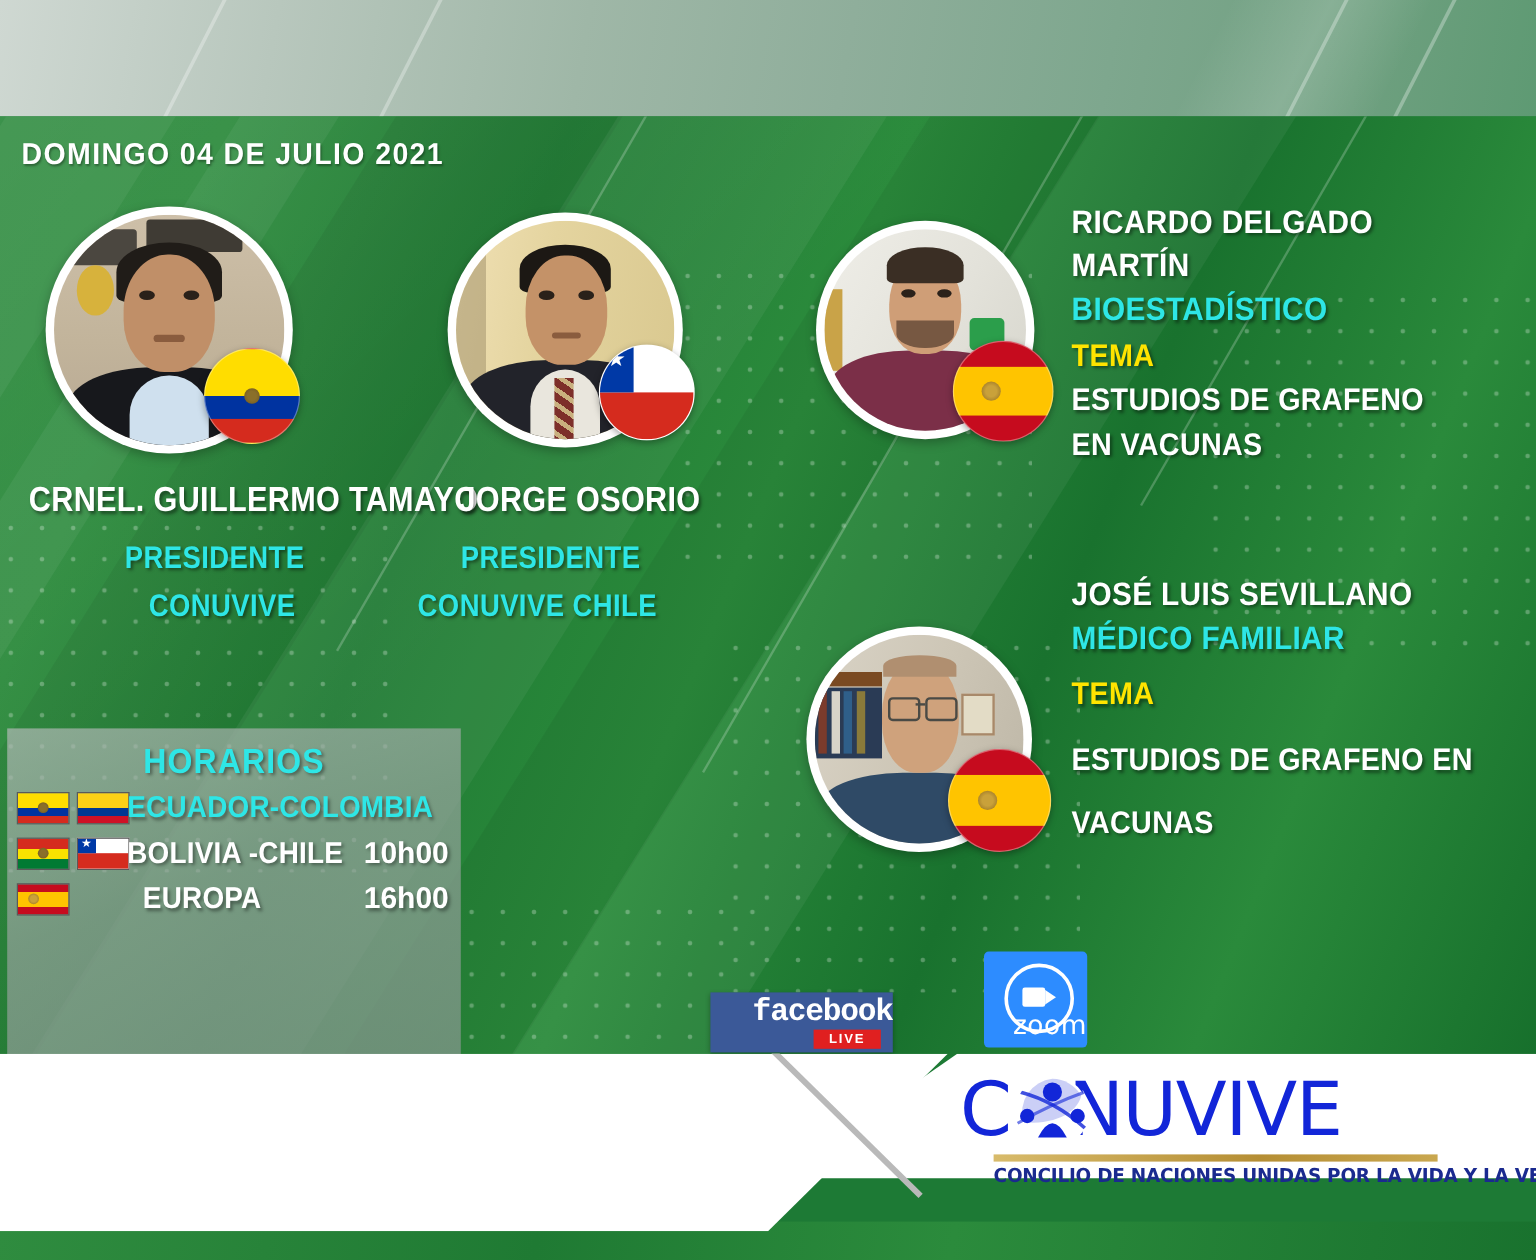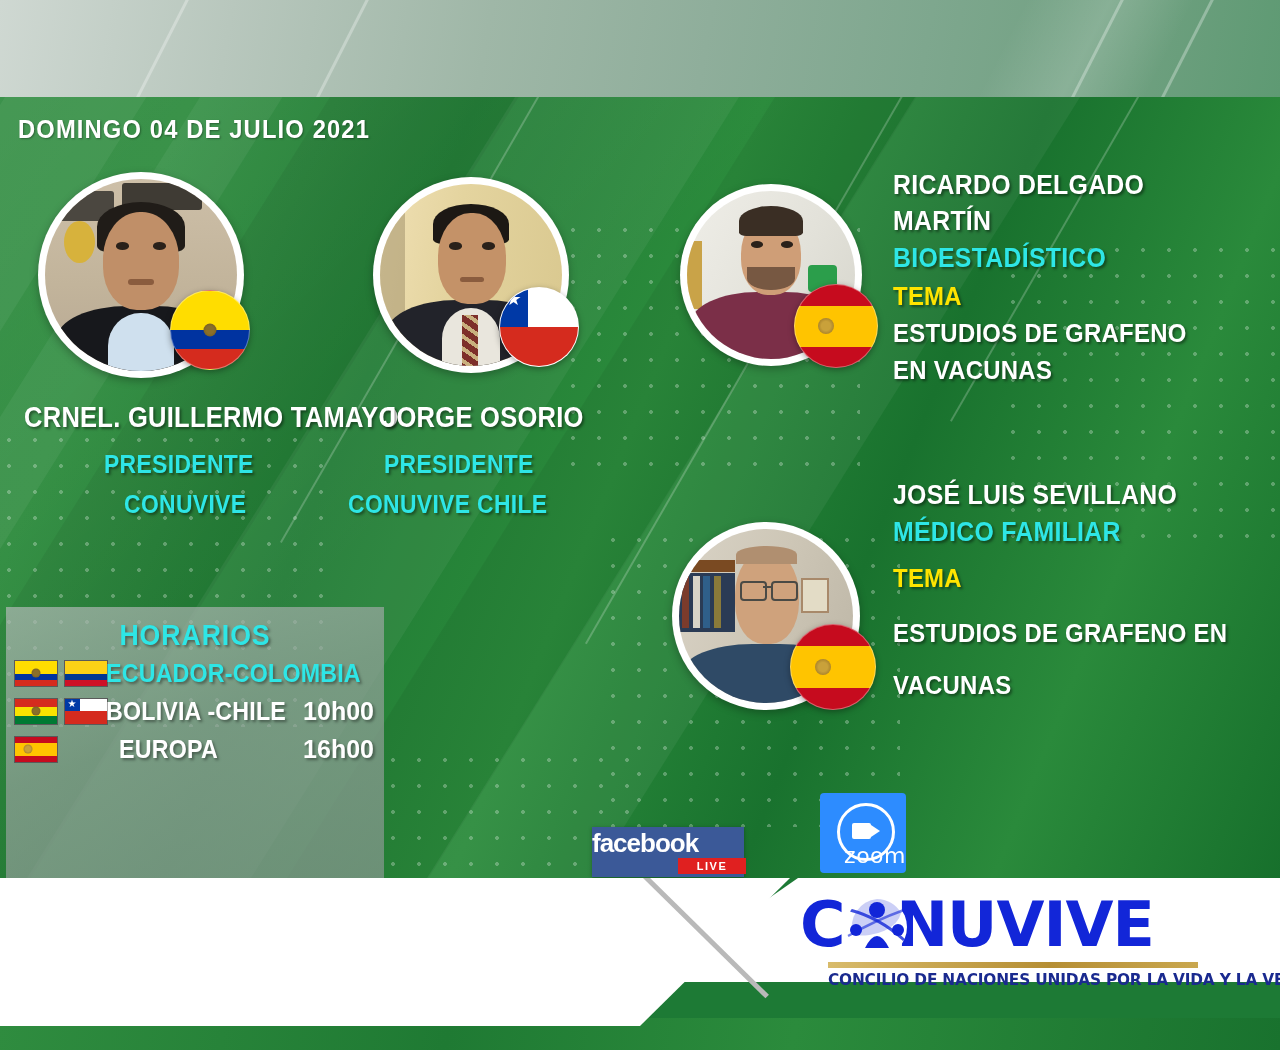--- a/index.html
+++ b/index.html
@@ -156,26 +156,26 @@
   }
   .badge-comusavit span{
     color:#111;font-weight:bold;font-size:17px;letter-spacing:0px;
     transform:scaleX(.88);white-space:nowrap;
   }
   .badge-fb{
     position:absolute;left:592px;top:827px;width:152px;height:50px;z-index:9;
     background:#3b5998;box-shadow:0 1px 4px rgba(0,0,0,.3);
   }
   .badge-fb .fbname{
-    position:absolute;left:0;top:1px;width:152px;text-align:left;
+    position:absolute;left:0;top:1px;width:152px;text-align:right;
     color:#fff;font-weight:bold;font-size:26px;letter-spacing:-1px;
-    font-family:Liberation Sans, sans-serif;
+    font-family:Liberation Mono, monospace;
   }
   .badge-fb .fblive{
-    position:absolute;left:86px;top:31px;width:68px;height:16px;
+    position:absolute;left:86px;top:31px;width:56px;height:16px;
     background:#e02020;color:#fff;font-size:11px;font-weight:bold;
     letter-spacing:1.5px;text-align:center;line-height:16px;
   }
 
   
   .zoombox{
     position:absolute;left:820px;top:793px;width:86px;height:80px;z-index:9;
     background:#2d8cff;border-radius:4px;
   }
   .zoombox .cam{
@@ -249,21 +249,21 @@
     font-size:27px;font-weight:bold;color:#1a3a8f;letter-spacing:-.3px;
     font-family:"DejaVu Sans",sans-serif;
     transform:scaleX(.95);transform-origin:left top;
   }
   .lc-sub .thin{font-weight:normal;}
 
   
   .logo-conuvive{position:absolute;left:800px;top:14px;width:420px;height:100px;}
   .ln-word{
     position:absolute;left:0;top:0;width:420px;height:66px;
-    font-size:62px;font-weight:bold;color:#1226d8;letter-spacing:-1px;
+    font-size:62px;font-weight:normal;color:#1226d8;letter-spacing:-1px;
     line-height:66px;white-space:nowrap;
     font-family:"DejaVu Sans",sans-serif;
   }
   .ln-word .gap{visibility:hidden;}
   .ln-globe{
     position:absolute;left:46px;top:4px;width:62px;height:62px;border-radius:50%;
     overflow:hidden;
   }
   .ln-bar{
     position:absolute;left:28px;top:70px;width:370px;height:6px;

